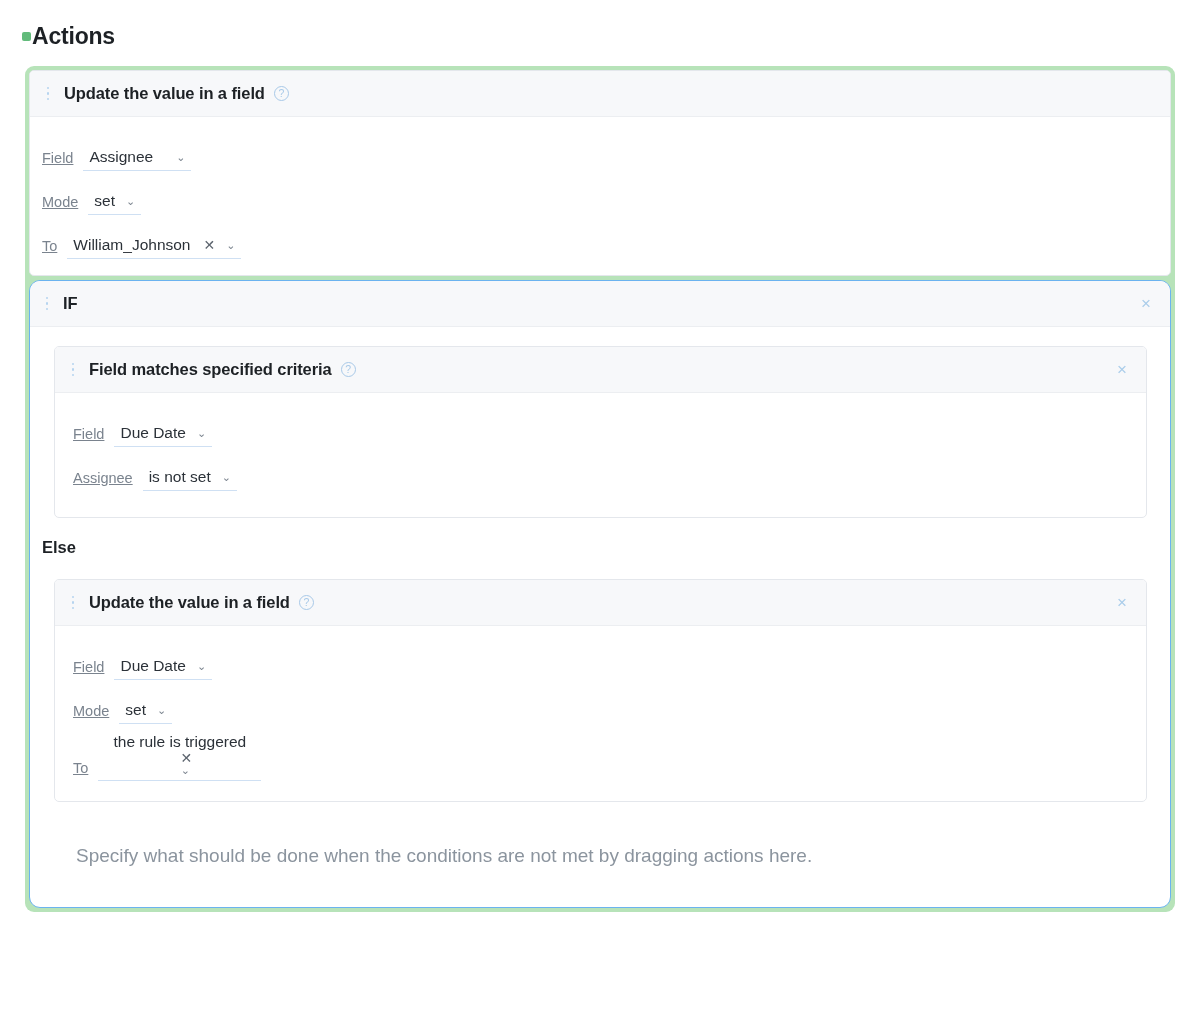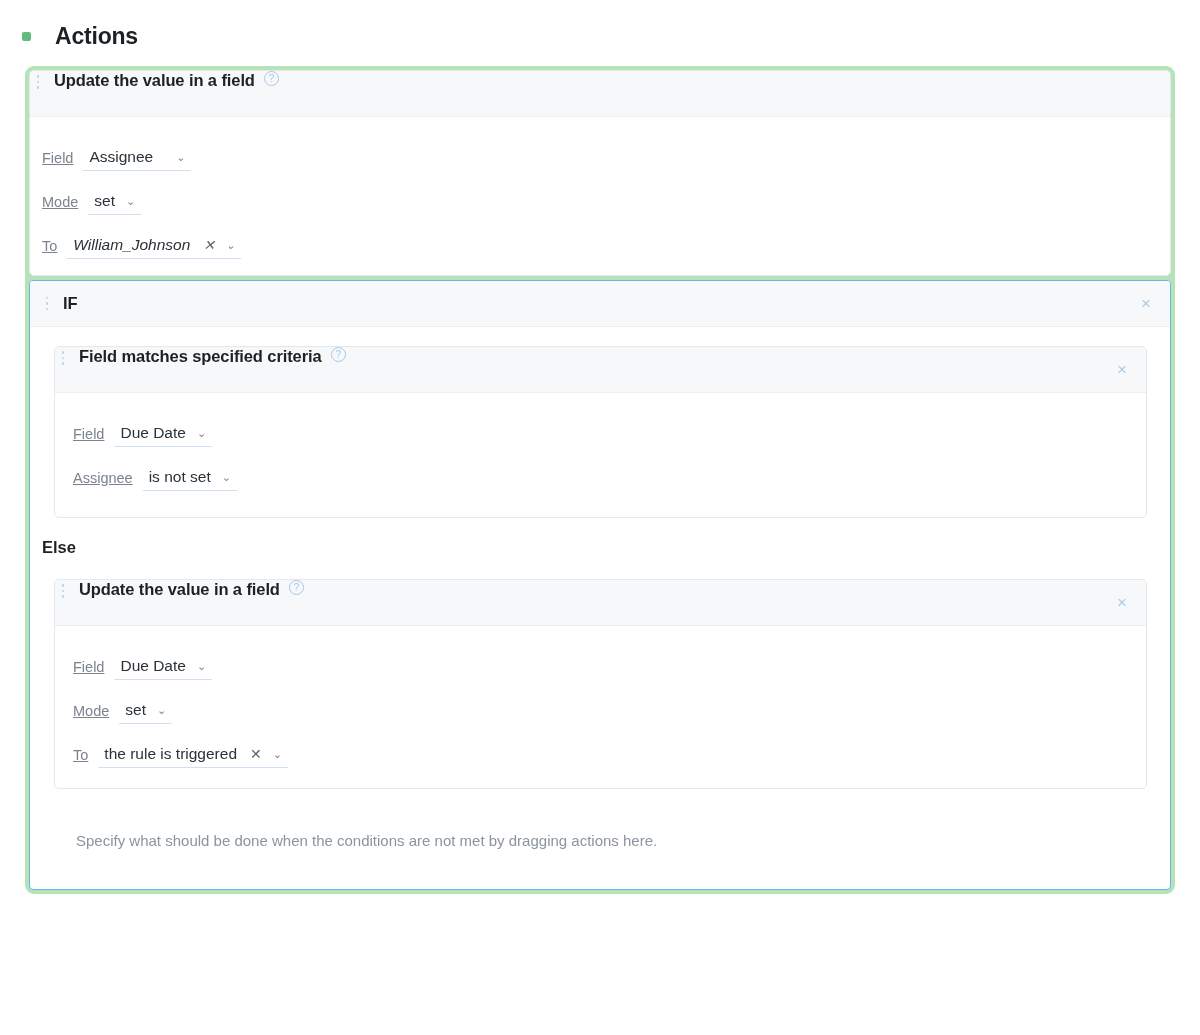--- a/index.html
+++ b/index.html
@@ -7,21 +7,21 @@
     margin: 0; padding: 0;
     width: 1200px; height: 1035px;
     background: #ffffff;
     font-family: "Liberation Sans", sans-serif;
     -webkit-font-smoothing: antialiased;
   }
 
   
   .section-head {
     display: flex; align-items: center;
-    gap: 24px;
+    gap: 1px;
     padding: 20px 0 0 22px;
     height: 52px;
   }
   .green-dot {
     width: 9px; height: 9px;
     border-radius: 2px;
     background: #62bb7b;
     flex: 0 0 auto;
   }
   .section-title {
@@ -45,22 +45,23 @@
     background: #ffffff;
     border: 1px solid #e4e7ec;
     border-radius: 5px;
     position: relative;
   }
   .card-head {
     background: #f7f8fa;
     border-bottom: 1px solid #eceef1;
     border-radius: 4px 4px 0 0;
     display: flex;
-    align-items: flex-start;
+    align-items: center;
     height: 46px;
+    padding-left: 10px;
     position: relative;
   }
   .card-title {
     font-size: 16.5px;
     font-weight: bold;
     color: #1d2125;
     letter-spacing: -0.1px;
   }
   .card-body { padding: 10px 0 16px 0; }
 
@@ -155,21 +156,21 @@
     min-width: 258px;
     justify-content: flex-start;
     margin-left: 16px;
     cursor: text;
   }
 
   
   .if-block {
     background: #ffffff;
     border: 1.6px solid #6bb3ef;
-    border-radius: 4px;
+    border-radius: 11px;
     margin-top: 4px;
     overflow: hidden;
   }
   .if-head {
     background: #f7f8fa;
     border-bottom: 1px solid #eceef1;
     display: flex; align-items: center;
     height: 46px;
     padding-left: 9px;
     position: relative;
@@ -181,21 +182,21 @@
   }
   .if-body { padding: 0 0 12px 0; }
   .nested-card { margin: 19px 23px 0 24px; }
   .branch-label {
     font-size: 16.5px;
     font-weight: bold;
     color: #1d2125;
     padding: 20px 0 0 12px;
   }
   .else-hint {
-    font-size: 15px;
+    font-size: 19px;
     color: #8b949e;
     padding: 43px 0 28px 46px;
   }
 </style>
 </head>
 <body>
 
 <div class="section-head">
   <span class="green-dot"></span>
   <span class="section-title">Actions</span>
@@ -226,21 +227,21 @@
       <div class="row">
         <span class="row-label">Mode</span>
         <span class="ctl" style="min-width:42px;">
           <span class="val">set</span>
           <span class="caret">⌄</span>
         </span>
       </div>
 
       <div class="row">
         <span class="row-label">To</span>
-        <span class="ctl" style="min-width:150px;font-style:italic;">
+        <span class="ctl" style="min-width:150px;">
           <span class="val">William_Johnson</span>
           <span class="xmark">✕</span>
           <span class="caret">⌄</span>
         </span>
       </div>
 
     </div>
   </div>
 
   <div class="if-block">
@@ -311,21 +312,21 @@
           <div class="row" style="padding-left:18px;">
             <span class="row-label">Mode</span>
             <span class="ctl" style="min-width:42px;">
               <span class="val">set</span>
               <span class="caret">⌄</span>
             </span>
           </div>
 
           <div class="row" style="padding-left:18px;">
             <span class="row-label">To</span>
-            <span class="ctl" style="min-width:163px;">
+            <span class="ctl" style="min-width:163px;flex-direction:column;">
               <span class="val">the rule is triggered</span>
               <span class="xmark">✕</span>
               <span class="caret">⌄</span>
             </span>
           </div>
 
         </div>
       </div>
 
       <div class="else-hint">Specify what should be done when the conditions are not met by dragging actions here.</div>

